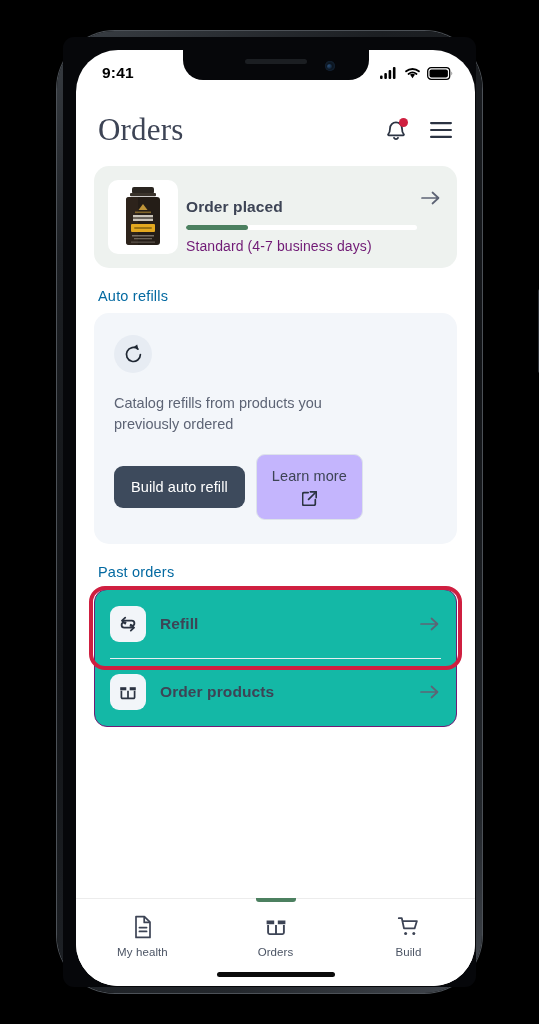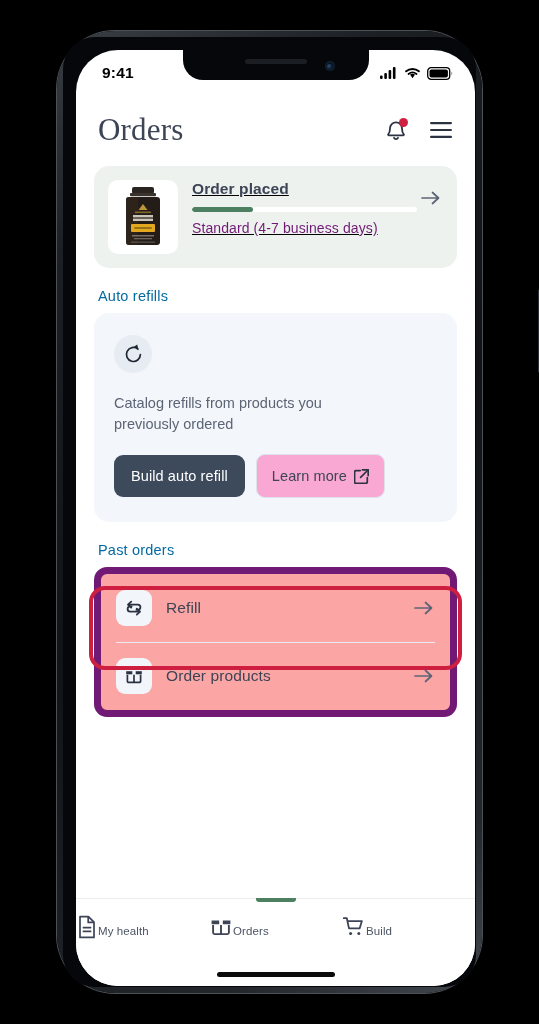--- a/index.html
+++ b/index.html
@@ -17,21 +17,21 @@
     left: 57px; top: 31px;
     width: 425px; height: 962px;
     border-radius: 58px;
     background: linear-gradient(145deg,#3a3f45 0%,#1c1f23 18%,#111316 50%,#23272c 86%,#43484f 100%);
     box-shadow: 0 0 0 1px #4c5157;
   }
   .phone-inner {
     position: absolute;
     left: 6px; top: 6px;
     width: 413px; height: 950px;
-    border-radius: 32px;
+    border-radius: 11px;
     background: #06070a;
   }
   .screen {
     position: absolute;
     left: 13px; top: 13px;
     width: 399px; height: 936px;
     border-radius: 42px;
     background: #ffffff;
     overflow: hidden;
   }
@@ -98,23 +98,22 @@
     width: 9px; height: 9px; border-radius: 50%;
     background: #cf2141;
   }
 
   
   .order-card {
     margin: 4px 18px 0 18px;
     background: #eef2ef;
     border-radius: 15px;
     padding: 14px 14px 14px 14px;
-    display: flex; align-items: flex-start; gap: 14px;
+    display: flex; align-items: flex-end; gap: 8px;
     position: relative;
-    text-decoration: underline;
   }
   .product-thumb {
     width: 70px; height: 74px; border-radius: 10px; background: #fff;
     flex: 0 0 auto; display: flex; align-items: center; justify-content: center;
     overflow: hidden;
   }
   .order-body { flex: 1 1 auto; min-width: 0; padding-right: 26px; }
   .order-title {
     font-size: 15.5px; font-weight: 700; color: #3d4455; letter-spacing: .1px;
   }
@@ -154,30 +153,30 @@
     margin-bottom: 20px;
   }
   .promo-actions { display: flex; gap: 11px; align-items: center; }
   .btn-primary {
     background: #3d4a5c; color: #fff;
     font-size: 14.5px; border: none; border-radius: 9px;
     padding: 13px 17px; cursor: pointer; font-family: inherit;
     letter-spacing: .1px;
   }
   .btn-secondary {
-    background: #f9a8d4; color: #3d4455;
+    background: #c4b5fd; color: #3d4455;
     font-size: 14.5px; border: 1px solid #dde3ea; border-radius: 9px;
     padding: 13px 15px; cursor: pointer; font-family: inherit;
-    display: flex; align-items: center; gap: 7px; letter-spacing: .1px;
+    display: flex; align-items: center; gap: 7px; letter-spacing: .1px; flex-direction: column;
   }
 
   
   .list-card {
     margin: 0 18px;
-    background: #fca5a5; border: 7px solid #701a75; border-radius: 13px;
+    background: #14b8a6; border: 1px solid #701a75; border-radius: 13px; font-weight: bold;
   }
   .list-row {
     display: flex; align-items: center; gap: 14px;
     padding: 16px 16px 16px 15px;
     position: relative;
   }
   .list-row + .list-row::before {
     content: ""; position: absolute; left: 15px; right: 15px; top: 0;
     height: 1px; background: #e9ecf1;
   }
@@ -198,21 +197,21 @@
 
   
   .tabbar {
     position: absolute; left: 0; right: 0; bottom: 0;
     height: 88px; background: #fff;
     border-top: 1px solid #ececec;
     display: flex; align-items: flex-start; justify-content: space-around;
     padding-top: 0;
   }
   .tab {
-    flex: 1 1 0; display: flex; align-items: center;
+    flex: 1 1 0; display: flex; flex-direction: column; align-items: center;
     position: relative; padding-top: 16px; cursor: pointer;
   }
   .tab-indicator {
     position: absolute; top: -1px; left: 50%; transform: translateX(-50%);
     width: 40px; height: 4px; border-radius: 0 0 3px 3px; background: #4c8060;
   }
   .tab-label { font-size: 11.5px; color: #4b5464; margin-top: 7px; letter-spacing: .1px; }
   .home-indicator {
     position: absolute; left: 50%; transform: translateX(-50%);
     bottom: 9px; width: 118px; height: 5px; border-radius: 3px; background: #0b0b0b;

